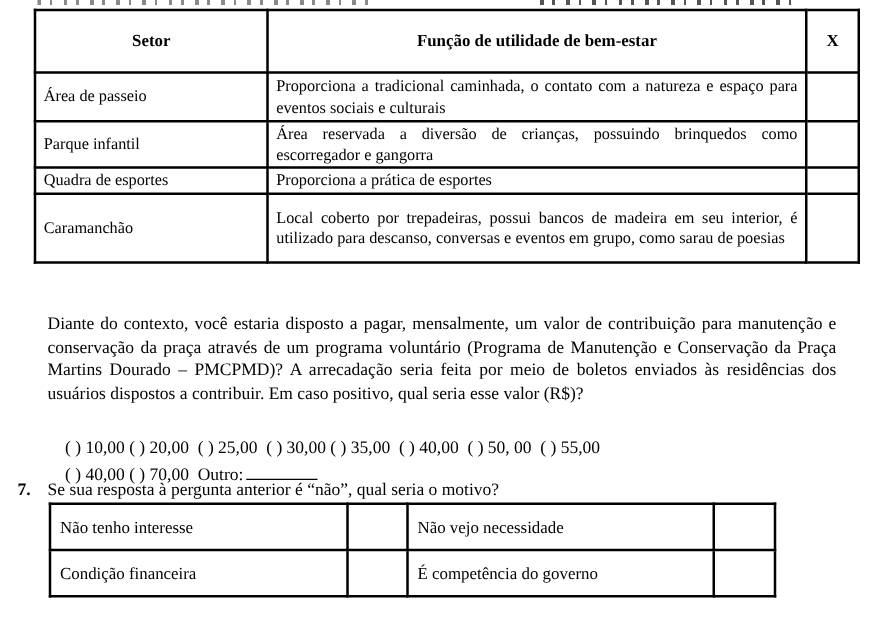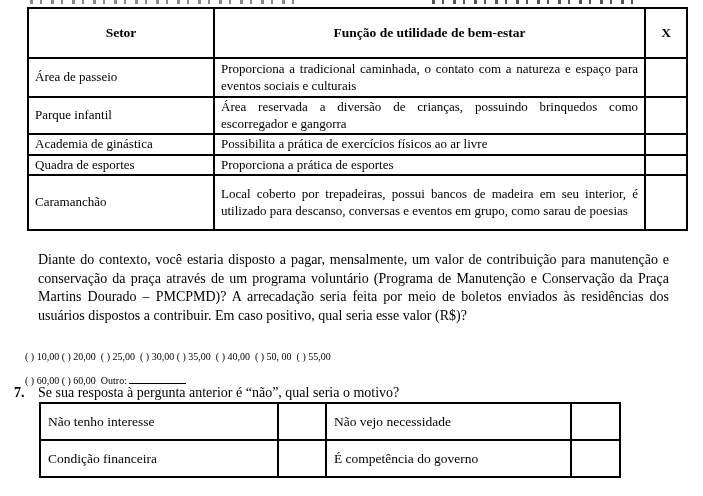--- a/index.html
+++ b/index.html
@@ -59,22 +59,22 @@
     width: 631px;
     font-size: 14px;
     line-height: 18.5px;
     text-align: justify;
     text-justify: inter-word;
   }
 
   
   .options-line {
     position: absolute;
-    left: 25px;
-    font-size: 10px;
+    left: 52px;
+    font-size: 14px;
     white-space: pre;
   }
   #options-line1 { top: 351px; }
   #options-line2 { top: 370px; }
   .outro-blank {
     display: inline-block;
     width: 57px;
     border-bottom: 1.5px solid #000;
     height: 14px;
     margin-left: 2px;
@@ -134,42 +134,37 @@
     <tr style="height:39px">
       <td class="setor">Área de passeio</td>
       <td class="funcao">Proporciona a tradicional caminhada, o contato com a natureza e espaço para eventos sociais e culturais</td>
       <td class="xmark"></td>
     </tr>
     <tr style="height:35px">
       <td class="setor">Parque infantil</td>
       <td class="funcao">Área reservada a diversão de crianças, possuindo brinquedos como escorregador e gangorra</td>
       <td class="xmark"></td>
     </tr>
-    <tr style="height:19px">
-      <td class="setor">Academia de ginástica</td>
-      <td class="funcao">Possibilita a prática de exercícios físicos ao ar livre</td>
-      <td class="xmark"></td>
-    </tr>
     <tr style="height:18px">
       <td class="setor">Quadra de esportes</td>
       <td class="funcao">Proporciona a prática de esportes</td>
       <td class="xmark"></td>
     </tr>
     <tr style="height:55px">
       <td class="setor">Caramanchão</td>
       <td class="funcao">Local coberto por trepadeiras, possui bancos de madeira em seu interior, é utilizado para descanso, conversas e eventos em grupo, como sarau de poesias</td>
       <td class="xmark"></td>
     </tr>
   </tbody>
     </table>
 
   <div id="payment-paragraph">Diante do contexto, você estaria disposto a pagar, mensalmente, um valor de contribuição para manutenção e conservação da praça através de um programa voluntário (Programa de Manutenção e Conservação da Praça Martins Dourado – PMCPMD)? A arrecadação seria feita por meio de boletos enviados às residências dos usuários dispostos a contribuir. Em caso positivo, qual seria esse valor (R$)?</div>
 
   <div id="options-line1" class="options-line">( ) 10,00 ( ) 20,00  ( ) 25,00  ( ) 30,00 ( ) 35,00  ( ) 40,00  ( ) 50, 00  ( ) 55,00</div>
-  <div id="options-line2" class="options-line"><span>( ) 60,00 ( ) 60,00  Outro:</span><span class="outro-blank"></span></div>
+  <div id="options-line2" class="options-line"><span>( ) 40,00 ( ) 70,00  Outro:</span><span class="outro-blank"></span></div>
 
   <div id="q7-number">7.</div>
   <div id="q7-text">Se sua resposta à pergunta anterior é “não”, qual seria o motivo?</div>
 
   <table id="reasons-table">
     <colgroup>
       <col style="width:238px">
       <col style="width:48px">
       <col style="width:245px">
       <col style="width:49px">

